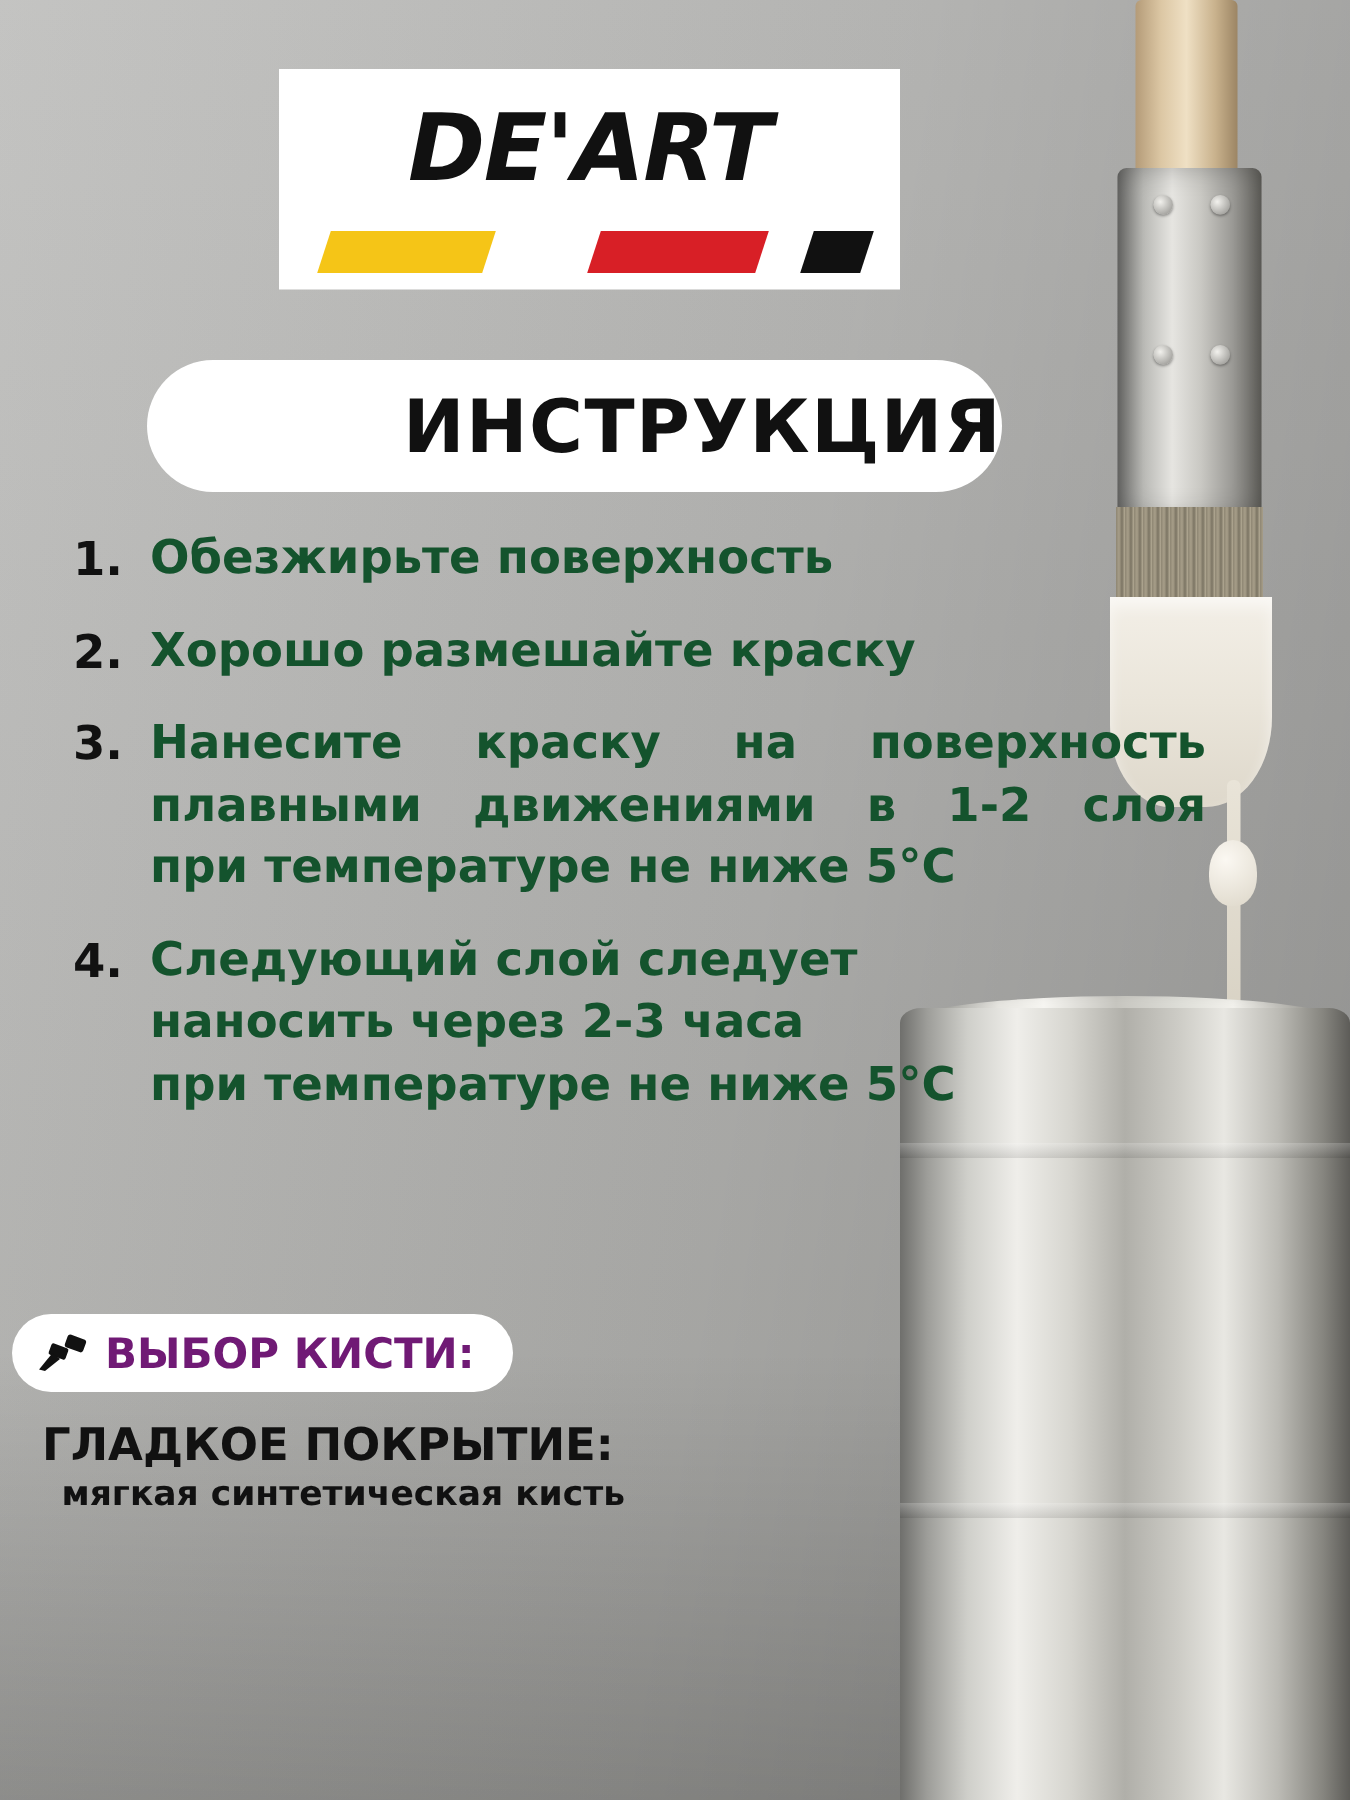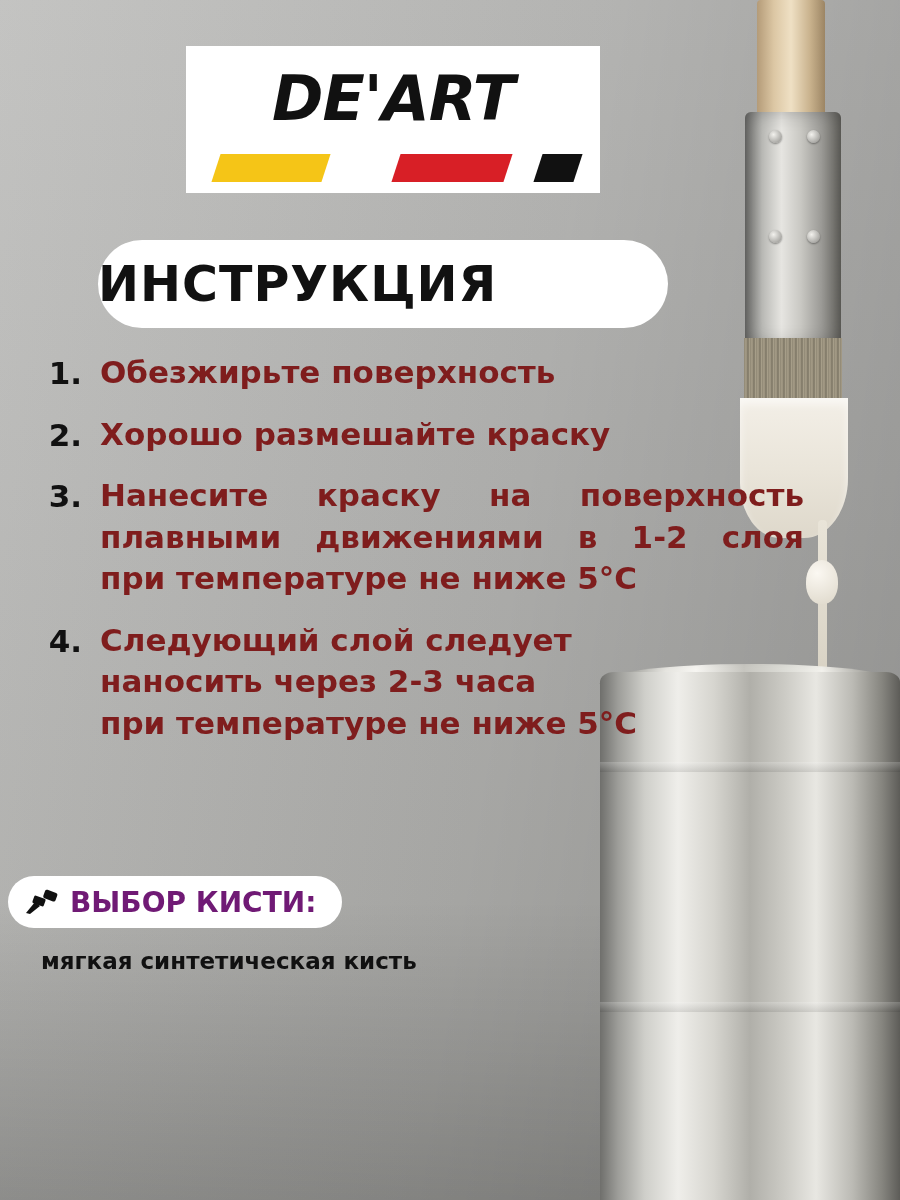--- a/index.html
+++ b/index.html
@@ -222,21 +222,21 @@
   .title-pill {
     position: absolute;
     left: 98px;
     top: 240px;
     width: 570px;
     height: 88px;
     background: #ffffff;
     border-radius: 44px;
     display: flex;
     align-items: center;
-    justify-content: flex-start;
+    justify-content: flex-end;
   }
   .title-pill span {
     font-family: "DejaVu Sans", sans-serif;
     font-weight: bold;
     font-size: 49px;
     letter-spacing: 1px;
     color: #111111;
   }
 
   .steps {
@@ -259,21 +259,21 @@
     text-align: right;
     padding-right: 18px;
     padding-top: 3px;
   }
   .step-text {
     flex: 1 1 auto;
     font-family: "DejaVu Sans", sans-serif;
     font-weight: bold;
     font-size: 31px;
     line-height: 1.34;
-    color: #7f1d1d;
+    color: #14532d;
   }
   .step-text .ln { display: block; }
   .step-text .ln.sp { text-align: justify; text-align-last: justify; }
 
   .brush-choice-pill {
     position: absolute;
     left: 8px;
     top: 876px;
     height: 52px;
     padding: 0 26px 0 16px;
@@ -417,20 +417,26 @@
           <rect x="9" y="8" width="12" height="8" rx="1.5" fill="#111111" transform="rotate(20 15 12)"></rect>
           <path d="M2 24 L11 13 L16 17 L6 25 Z" fill="#111111"></path>
         </svg>
       </span>
       <span class="label">ВЫБОР КИСТИ:</span>
     </div>
 
     <div class="bullets">
 
       <div class="bullet-block">
+        <div class="bullet-head">
+          <span class="bullet-mark">
+            <span class="dot-mark"></span>
+          </span>
+          <span class="bullet-title">ГЛАДКОЕ ПОКРЫТИЕ:</span>
+        </div>
         <div class="bullet-sub">мягкая синтетическая кисть</div>
       </div>
 
 
     </div>
 
   </div>
 </div>
 
 </body></html>

